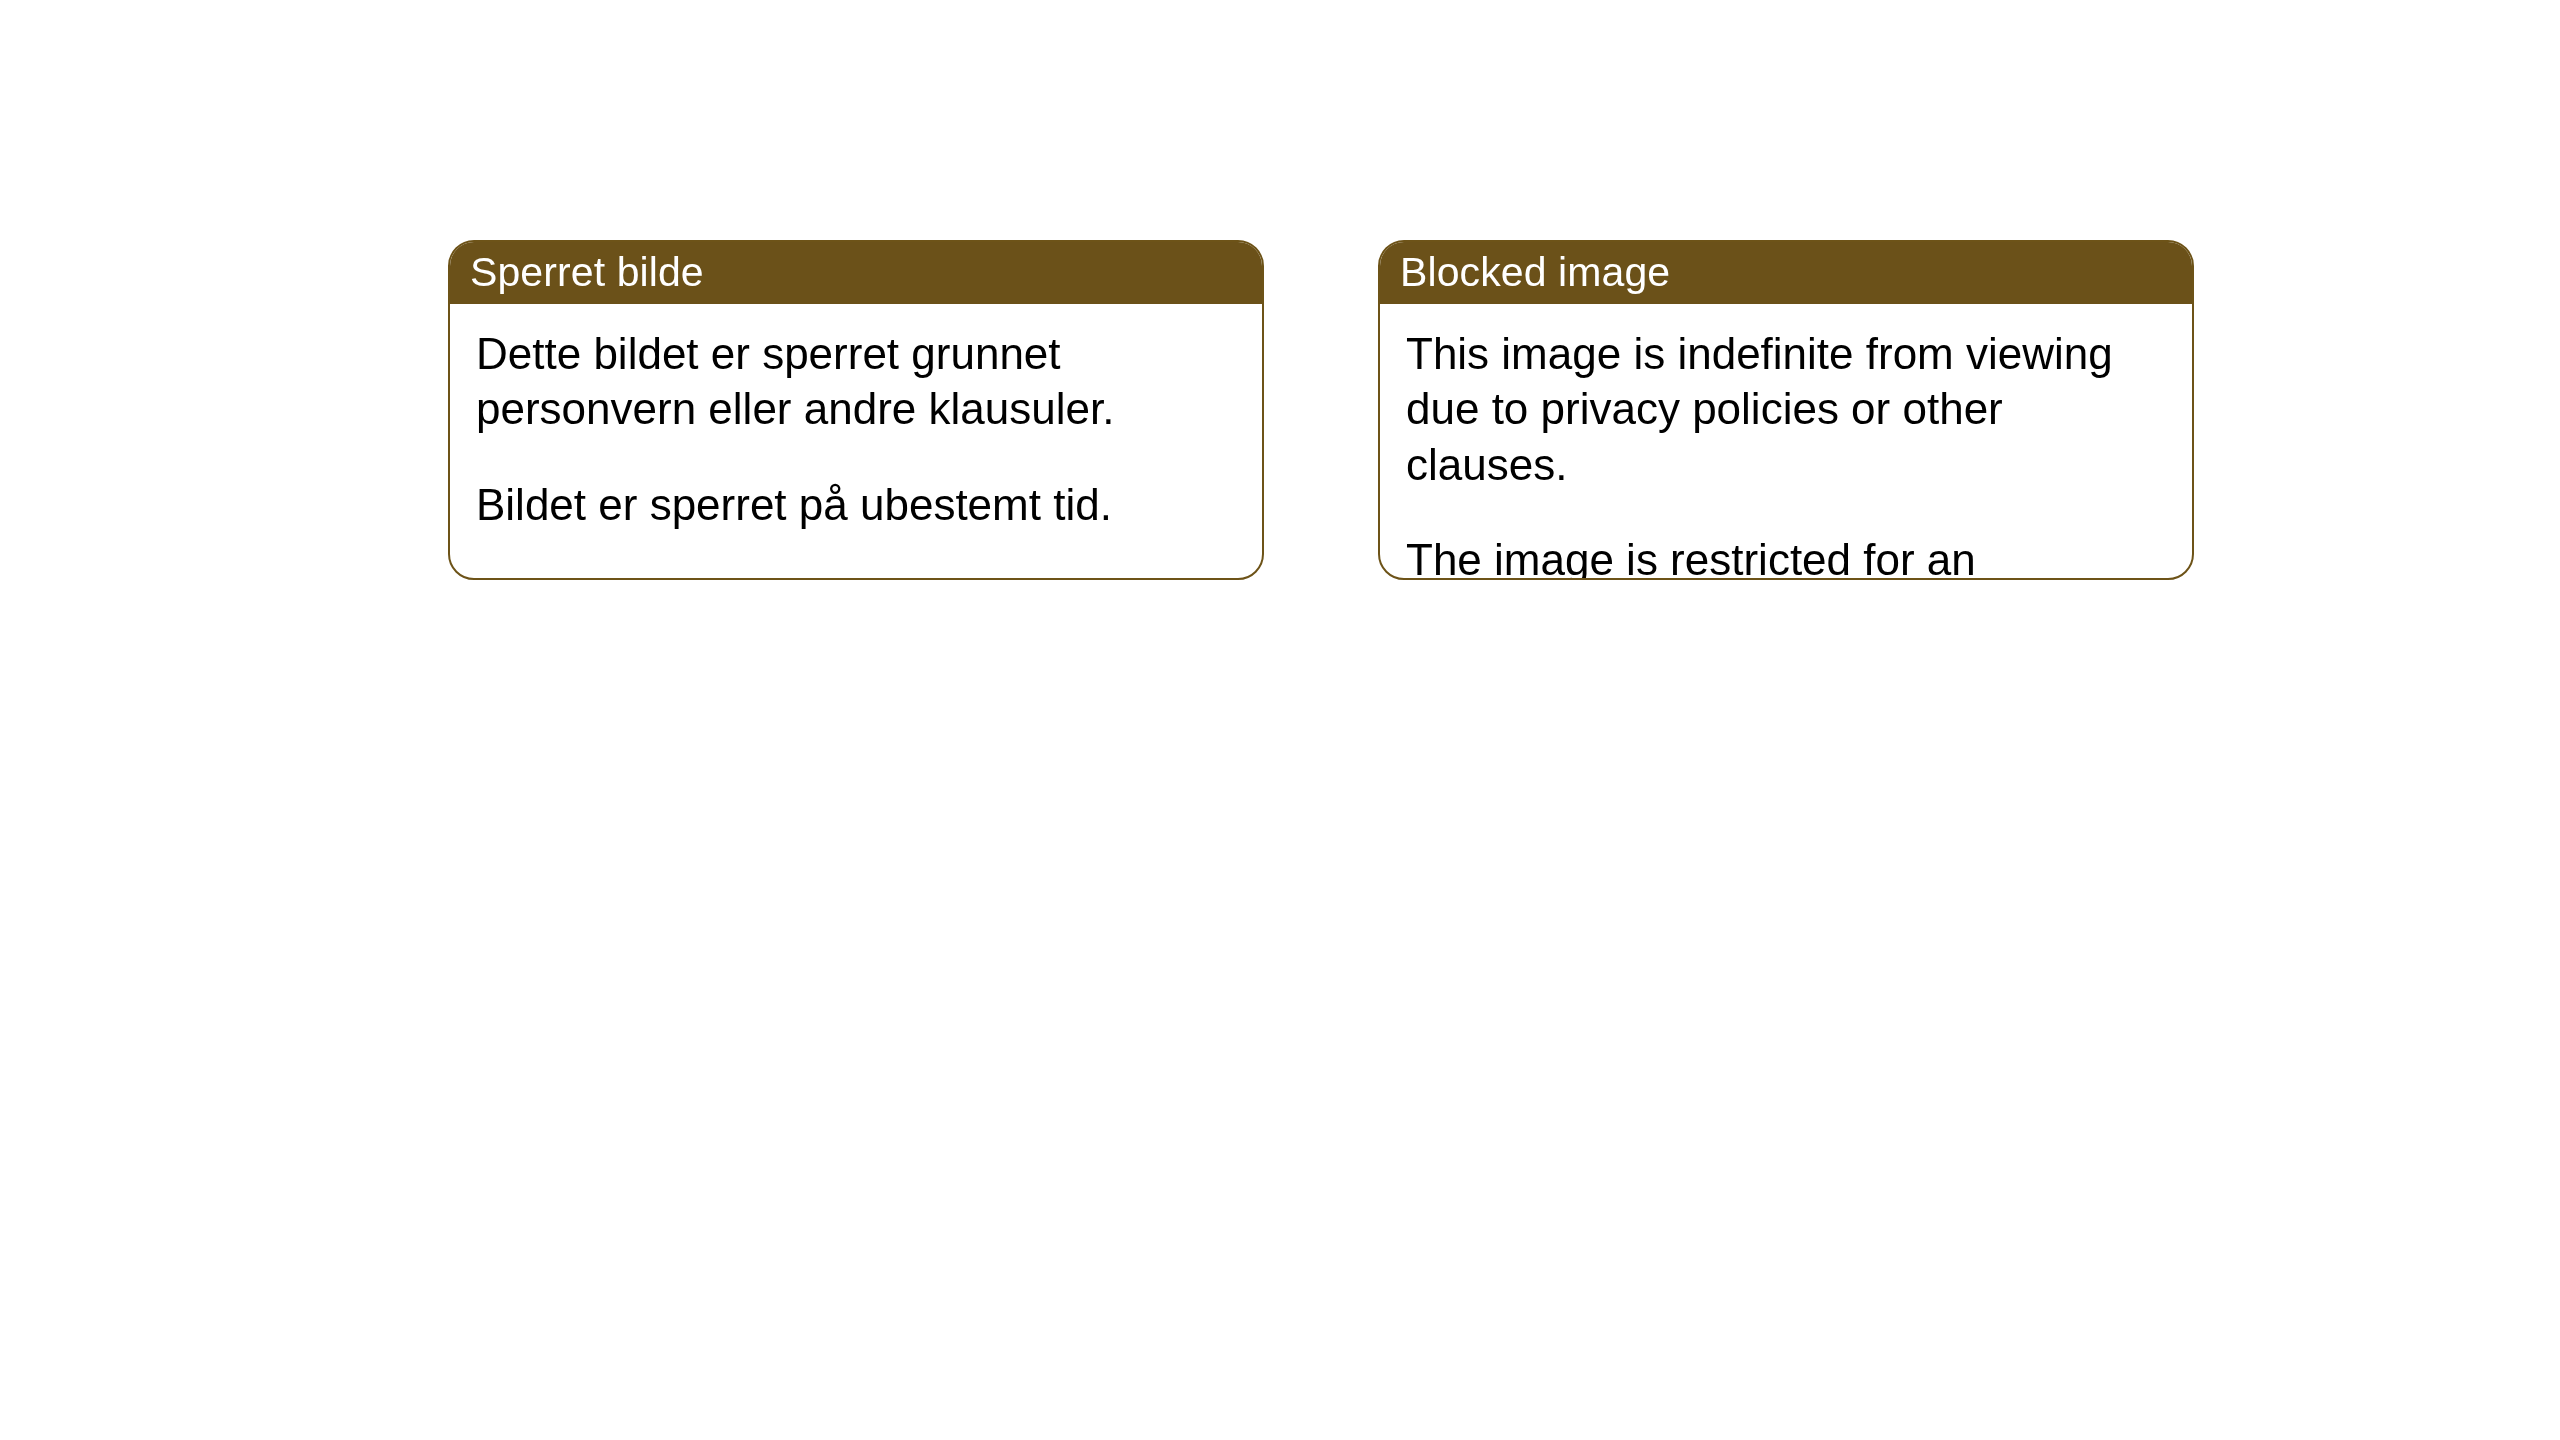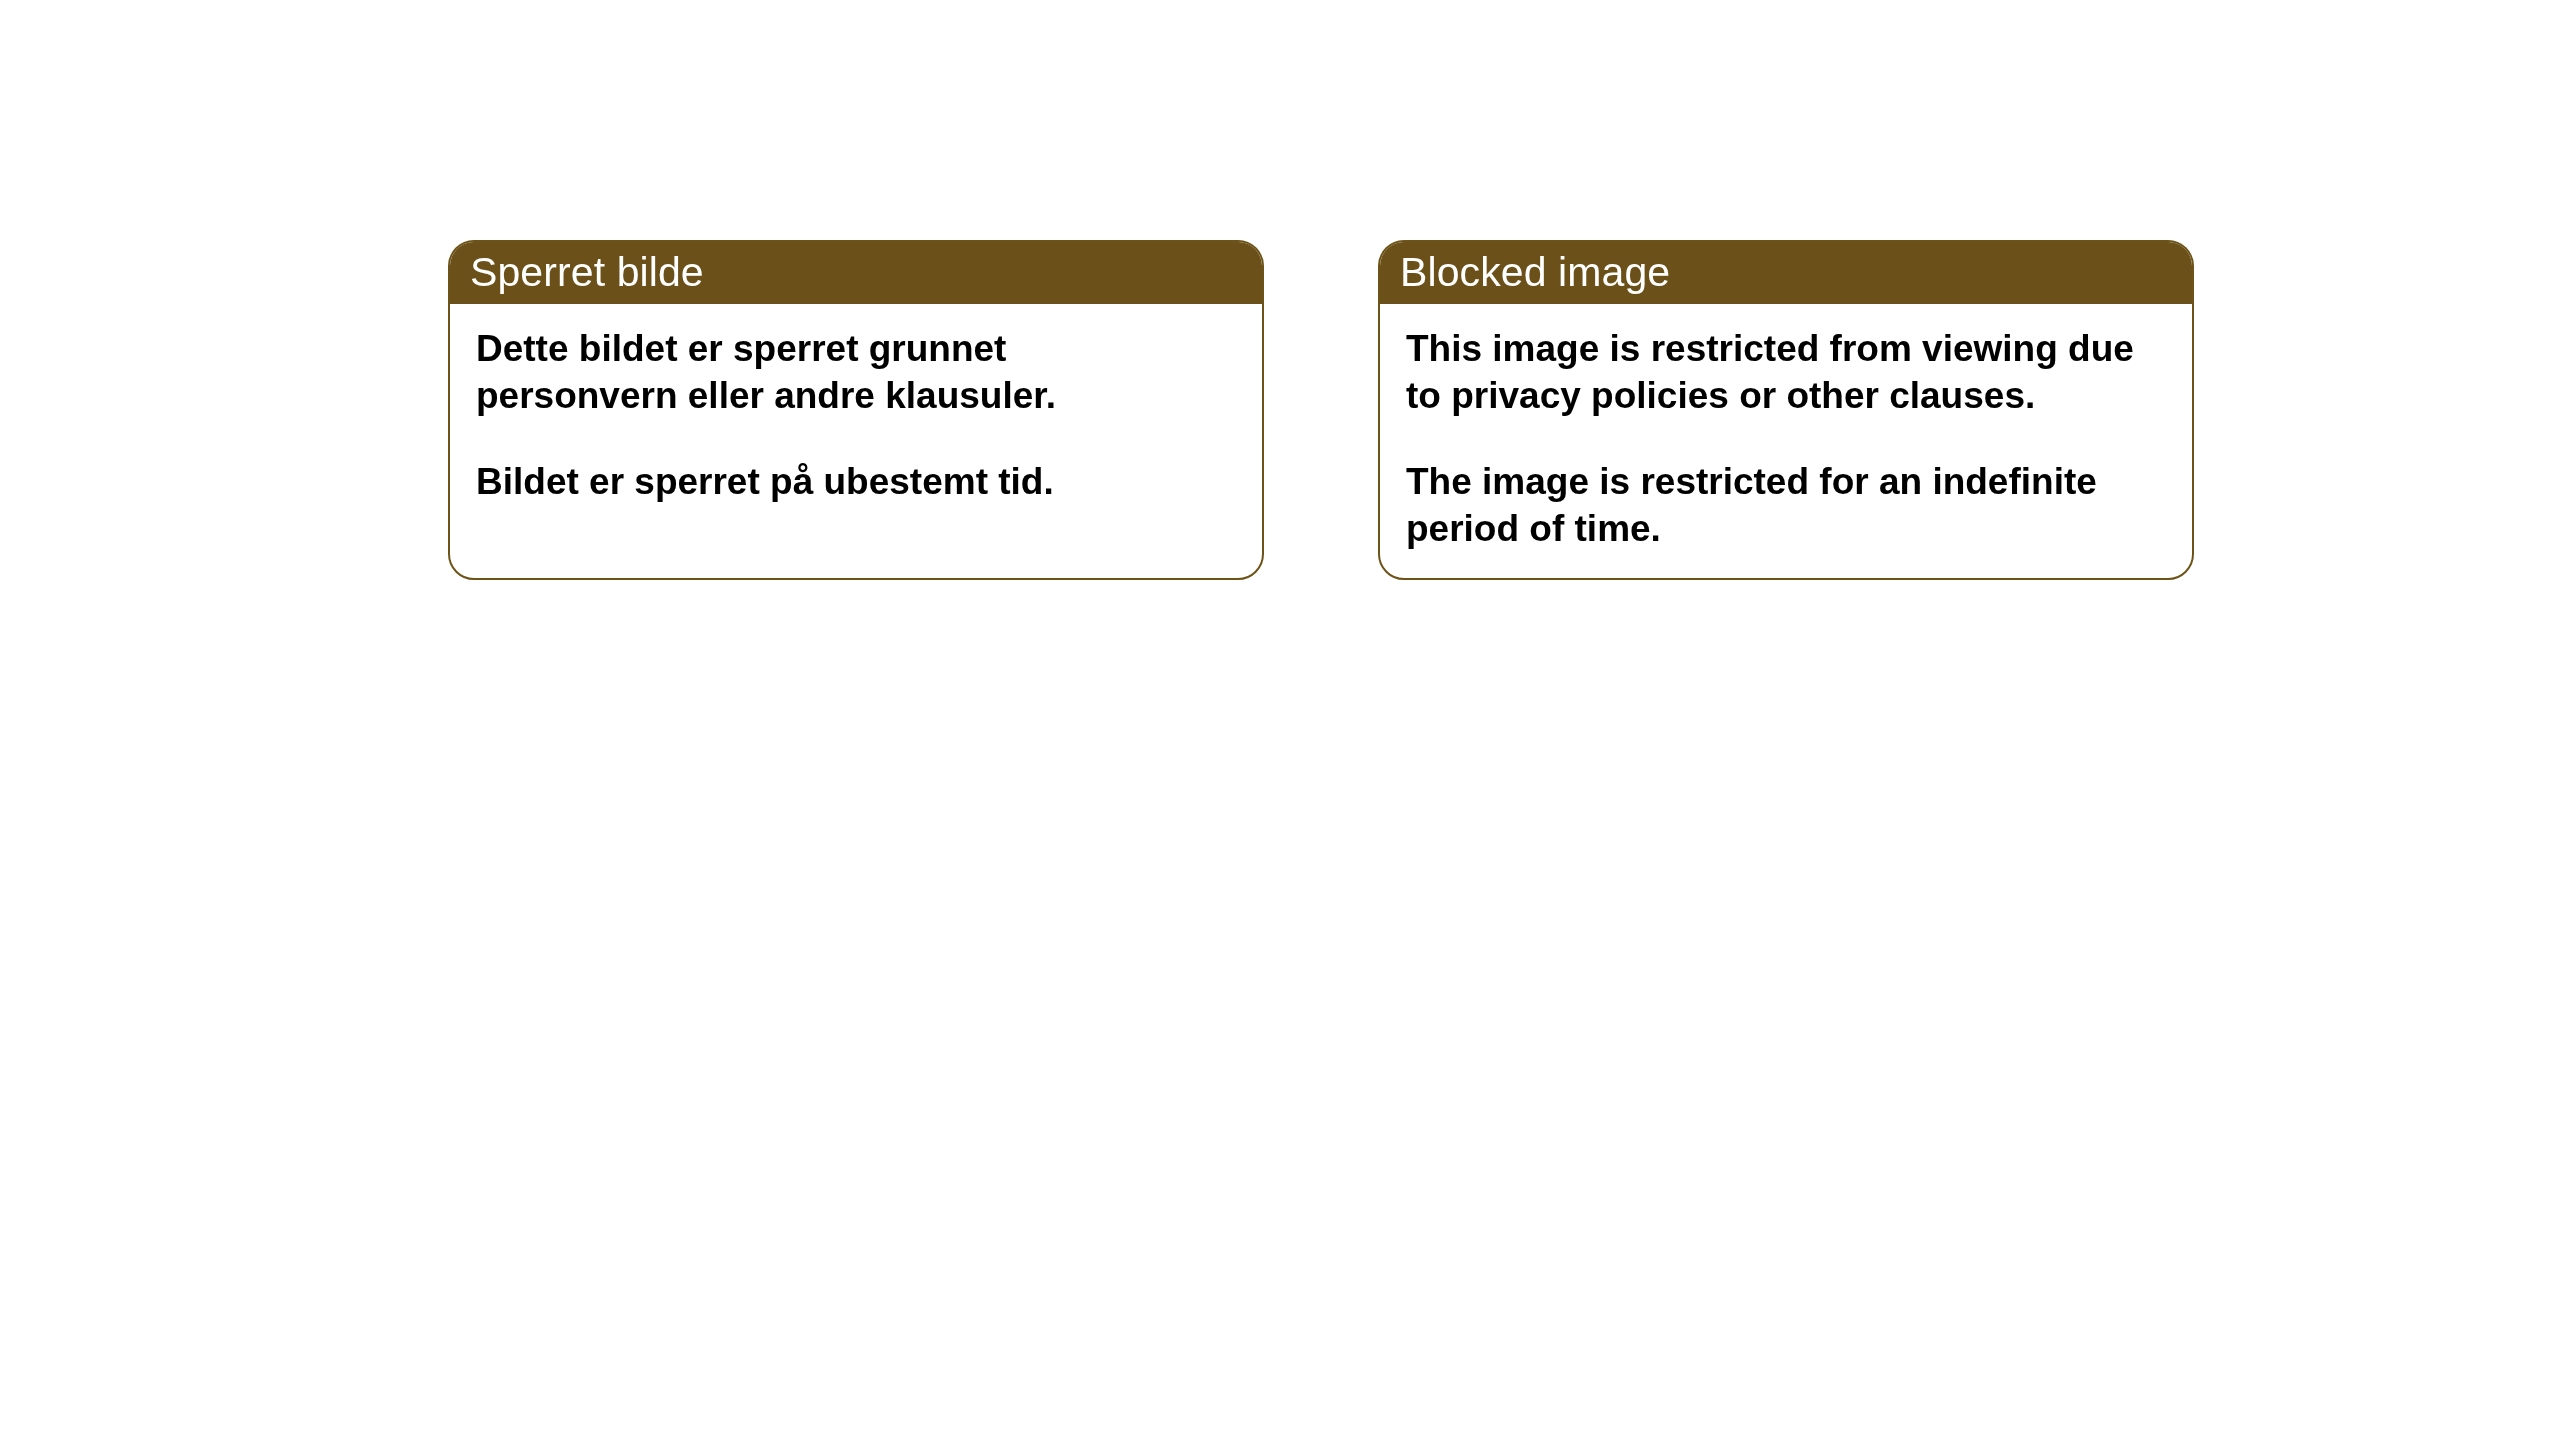--- a/index.html
+++ b/index.html
@@ -67,22 +67,22 @@
     white-space: nowrap;
   }
 
   .card-body {
     box-sizing: border-box;
     padding: 22px 26px 0 26px;
   }
 
   .card-paragraph {
     color: #000000;
-    font-size: 37px;
-    font-weight: 700;
+    font-size: 44px;
+    font-weight: 400;
     line-height: 1.26;
     margin: 0;
     max-width: 740px;
   }
 
   .card-paragraph + .card-paragraph {
     margin-top: 40px;
   }
 </style>
 </head>
@@ -98,18 +98,18 @@
       <p class="card-paragraph">Dette bildet er sperret grunnet personvern eller andre klausuler.</p>
       <p class="card-paragraph">Bildet er sperret på ubestemt tid.</p>
     </div>
   </section>
 
   <section class="notice-card card-right">
     <div class="card-header">
       <h2 class="card-header-title">Blocked image</h2>
     </div>
     <div class="card-body">
-      <p class="card-paragraph">This image is restricted from viewing due to privacy policies or other clauses.</p>
+      <p class="card-paragraph">This image is indefinite from viewing due to privacy policies or other clauses.</p>
       <p class="card-paragraph">The image is restricted for an indefinite period of time.</p>
     </div>
   </section>
 
 </div>
 
 </body></html>

